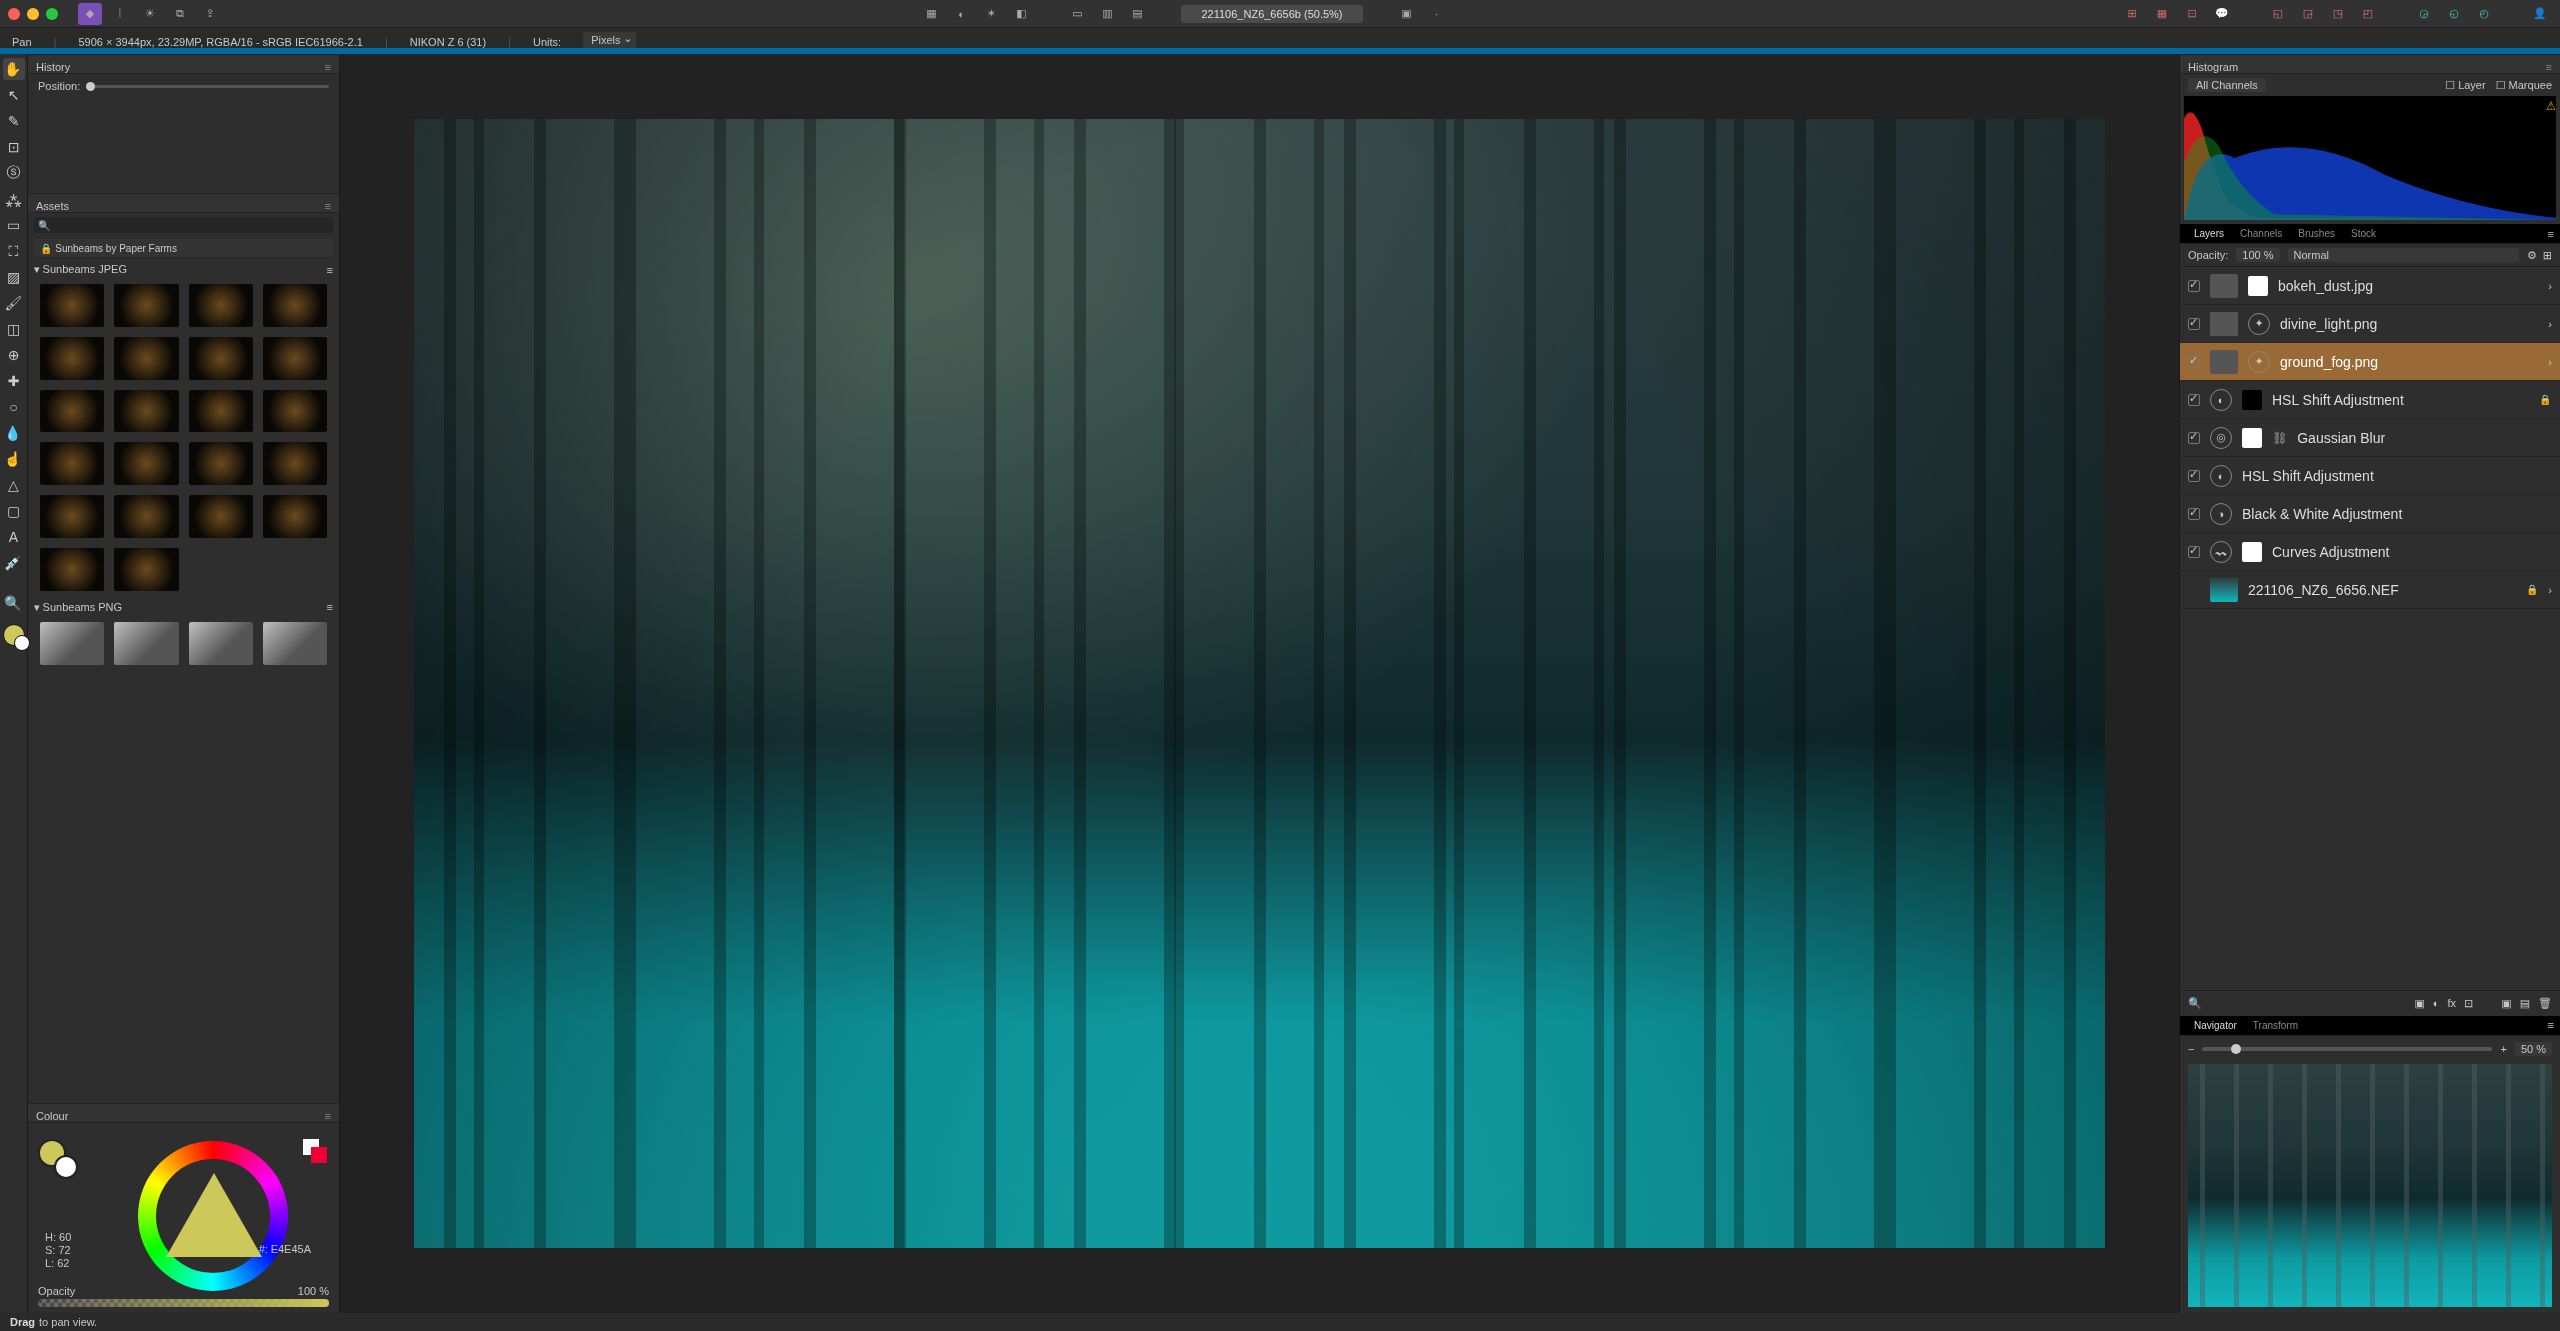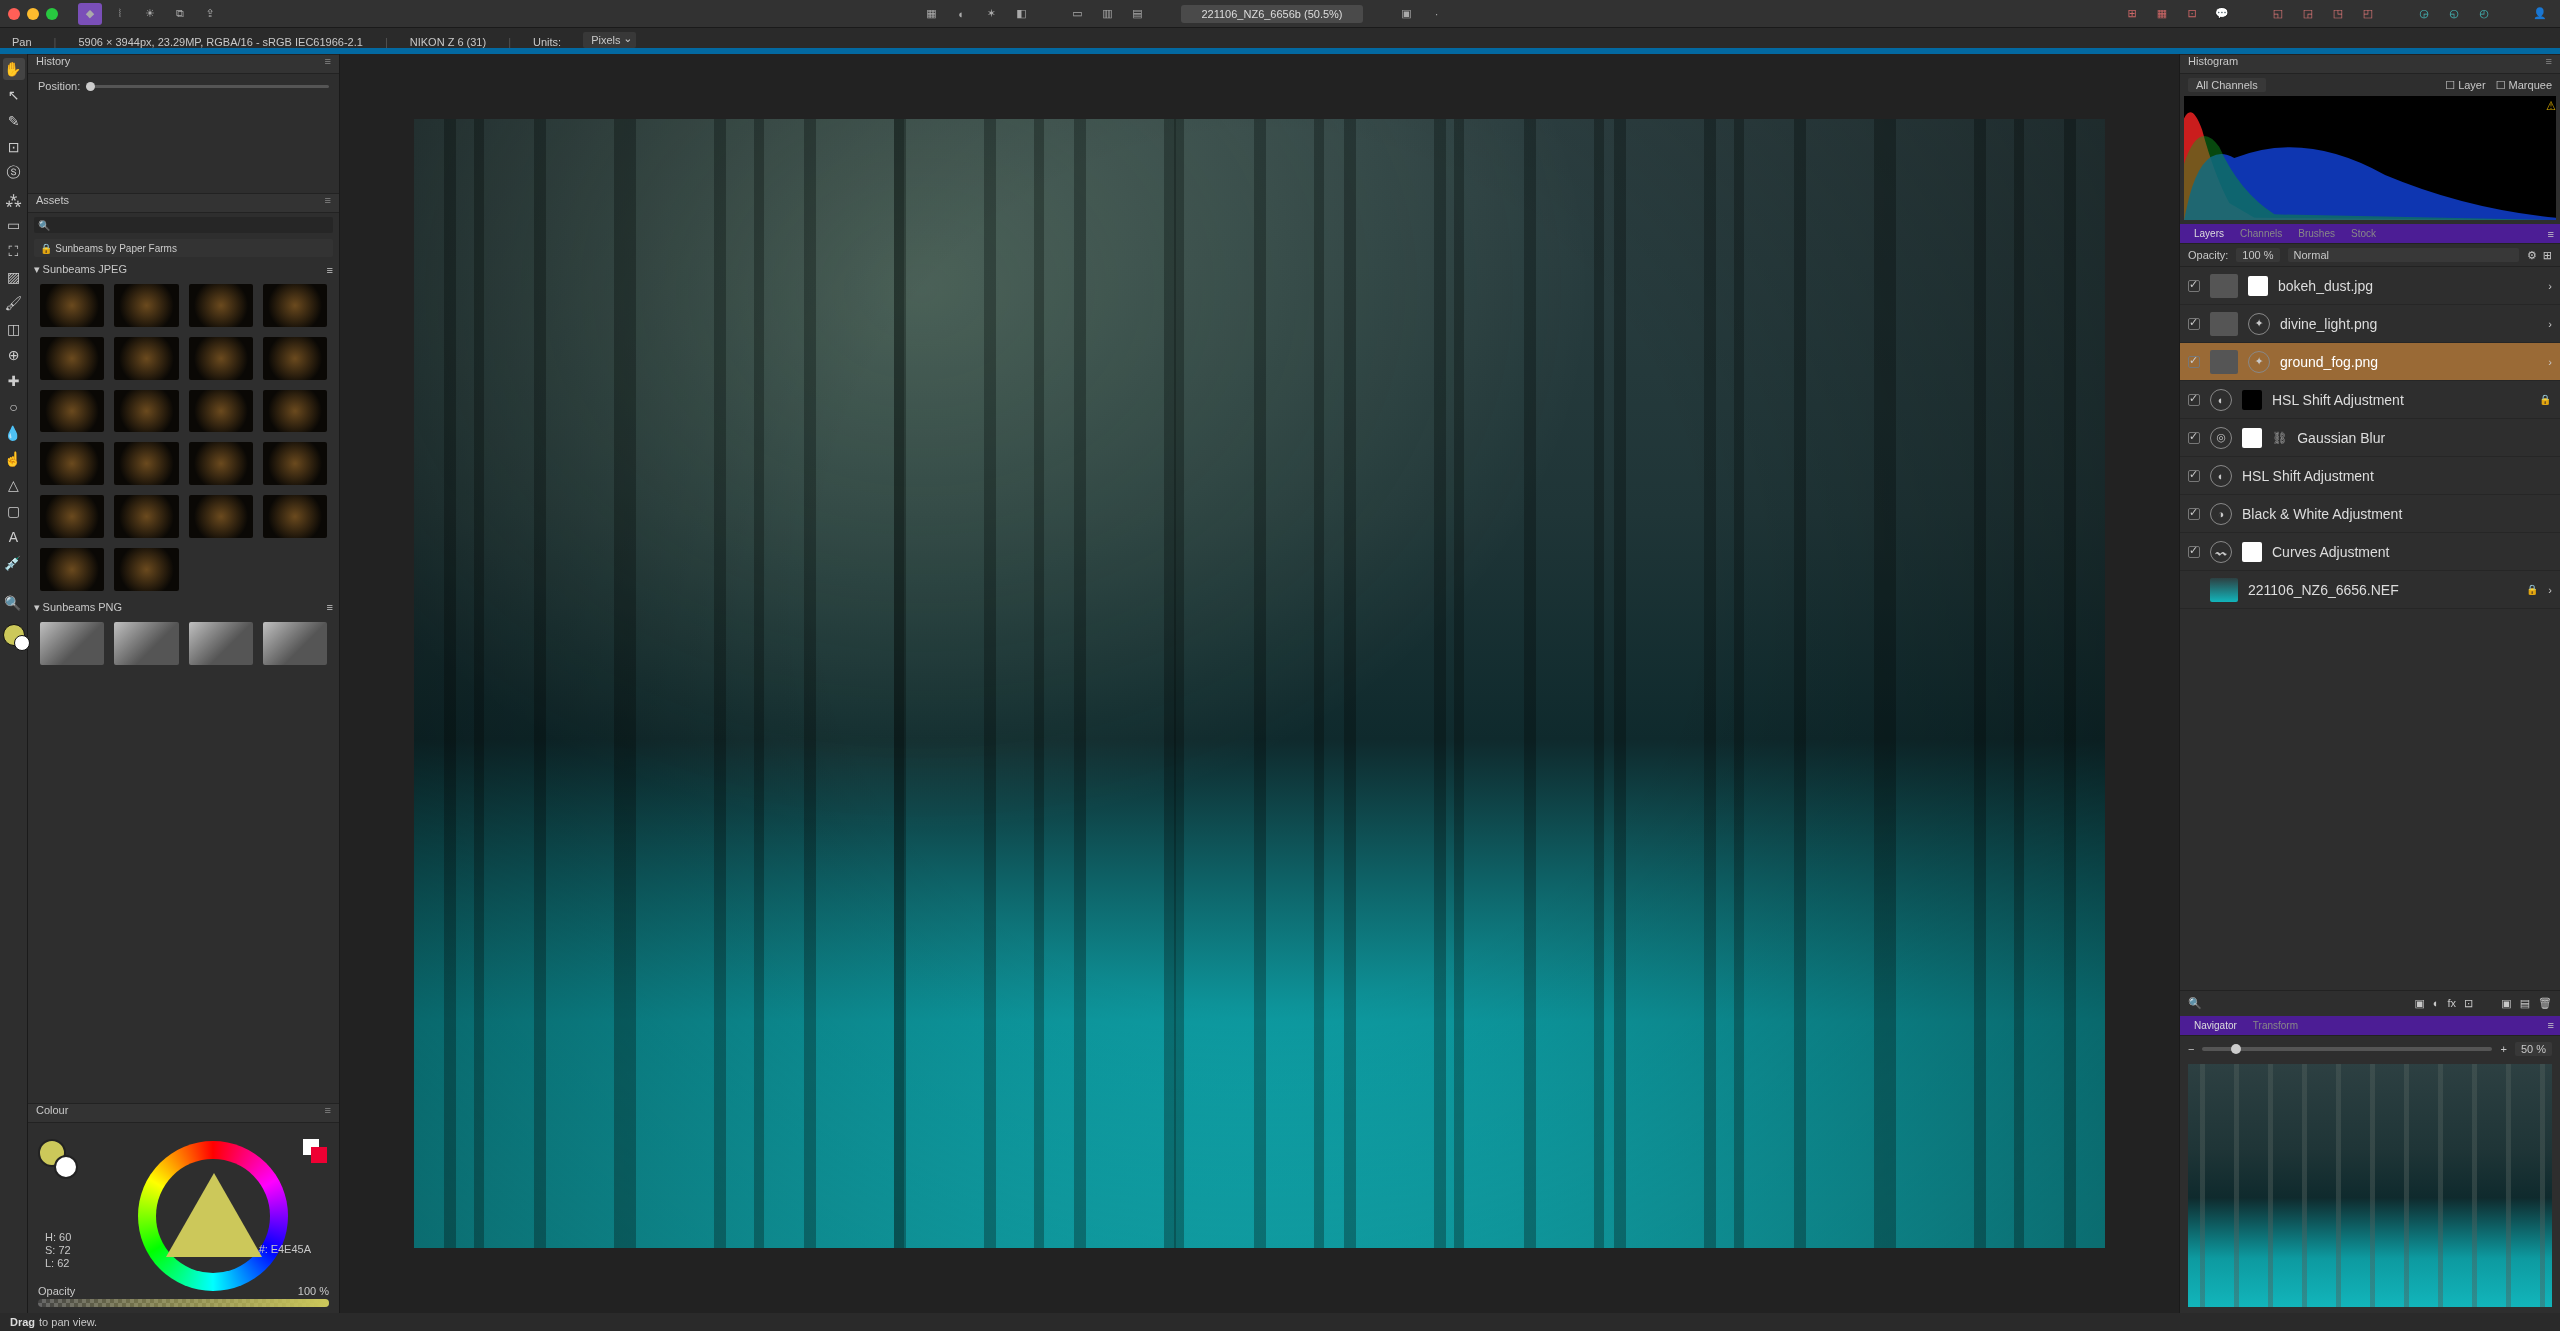--- a/index.html
+++ b/index.html
@@ -14,21 +14,21 @@
 .doc-title { background: #4a4a4a; padding: 3px 20px; border-radius: 3px; color: #ddd; }
 .context-bar { height: 26px; background: #2a2a2a; display: flex; align-items: flex-end; padding: 0 12px; gap: 22px; font-size: 11px; color: #aaa; border-bottom: 6px solid #0369a1; }
 .context-bar .sep { color: #555; }
 .units-sel { background: #383838; padding: 2px 16px 2px 8px; border-radius: 2px; position: relative; }
 .units-sel::after { content: "⌄"; position: absolute; right: 4px; top: 0; }
 .main { display: flex; height: calc(100% - 28px - 26px - 18px); }
 .tools-col { width: 28px; background: #2e2e2e; display: flex; flex-direction: column; align-items: center; padding-top: 4px; gap: 4px; border-right: 1px solid #1a1a1a; }
 .tool { width: 22px; height: 22px; display: flex; align-items: center; justify-content: center; border-radius: 3px; color: #ccc; font-size: 14px; }
 .tool.sel { background: #444; }
 .left-panels { width: 312px; background: #2e2e2e; display: flex; flex-direction: column; border-right: 1px solid #1a1a1a; }
-.panel-hdr { height: 20px; background: #333; display: flex; align-items: flex-start; padding: 0 8px; font-size: 11px; color: #ddd; border-top: 1px solid #222; border-bottom: 1px solid #222; justify-content: space-between; }
+.panel-hdr { height: 20px; background: #333; display: flex; align-items: flex-end; padding: 0 8px; font-size: 11px; color: #ddd; border-top: 1px solid #222; border-bottom: 1px solid #222; justify-content: space-between; }
 .panel-hdr .menu-icon { color: #888; }
 .history-body { padding: 6px 10px; }
 .pos-row { display: flex; align-items: center; gap: 6px; font-size: 10px; color: #aaa; }
 .pos-slider { flex: 1; height: 3px; background: #555; border-radius: 2px; position: relative; }
 .pos-slider .thumb { position: absolute; left: 0; top: -3px; width: 9px; height: 9px; background: #ccc; border-radius: 50%; }
 .hist-space { height: 95px; }
 .assets-body { display: flex; flex-direction: column; flex: 1; overflow: hidden; }
 .asset-search { margin: 4px 6px; height: 16px; background: #262626; border-radius: 2px; display: flex; align-items: center; padding: 0 4px; color: #777; font-size: 10px; }
 .asset-pack { margin: 2px 6px; height: 18px; background: #333; border-radius: 2px; display: flex; align-items: center; padding: 0 6px; font-size: 10px; color: #ccc; }
 .asset-sub { margin: 4px 6px 2px; font-size: 10px; color: #bbb; display: flex; align-items: center; justify-content: space-between; }
@@ -58,21 +58,21 @@
 .canvas::before { content: ""; position: absolute; inset: 0; background:
   repeating-linear-gradient(90deg, rgba(30,40,40,0) 0 30px, rgba(80,95,92,0.45) 30px 42px, rgba(30,40,40,0) 42px 90px),
   repeating-linear-gradient(90deg, rgba(30,40,40,0) 0 60px, rgba(60,75,70,0.4) 60px 70px, rgba(30,40,40,0) 70px 140px); mix-blend-mode: multiply; }
 .canvas::after { content: ""; position: absolute; inset: 0; background: radial-gradient(circle at 50% 40%, transparent 40%, rgba(0,0,0,0.4) 100%); }
 .right-panels { width: 380px; background: #2e2e2e; display: flex; flex-direction: column; }
 .histo-body { height: 150px; display: flex; flex-direction: column; }
 .histo-ctrl { display: flex; align-items: center; padding: 4px 8px; font-size: 10px; gap: 10px; }
 .histo-ctrl .sel { background: #383838; padding: 1px 8px; border-radius: 2px; }
 .histo-ctrl .ck { margin-left: auto; display: flex; gap: 10px; color: #999; font-size: 10px; text-align: center; }
 .histogram-svg { flex: 1; background: #000; margin: 0 4px 4px; }
-.tabs-row { display: flex; gap: 0; padding: 0 6px; border-bottom: 1px solid #222; background: #4c1d95; height: 20px; align-items: center; }
+.tabs-row { display: flex; gap: 0; padding: 0 6px; border-bottom: 1px solid #222; background: #000000; height: 20px; align-items: center; }
 .tab { padding: 3px 8px; font-size: 10px; color: #888; }
 .tab.active { color: #ddd; }
 .opac-row { display: flex; align-items: center; padding: 4px 8px; gap: 8px; font-size: 10px; color: #aaa; border-bottom: 1px solid #222; }
 .opac-row .val { background: #383838; padding: 1px 6px; border-radius: 2px; }
 .layers-list { flex: 0 0 auto; }
 .layer { height: 38px; display: flex; align-items: center; padding: 0 8px; gap: 10px; border-bottom: 1px solid #262626; }
 .layer .vis { width: 12px; height: 12px; border: 1px solid #777; border-radius: 2px; position: relative; }
 .layer .vis.on::after { content: "✓"; position: absolute; left: 0; top: -3px; font-size: 11px; color: #ccc; }
 .layer .th { width: 28px; height: 24px; background: #555; border-radius: 2px; }
 .layer .th2 { width: 20px; height: 20px; background: #fff; border-radius: 2px; }

